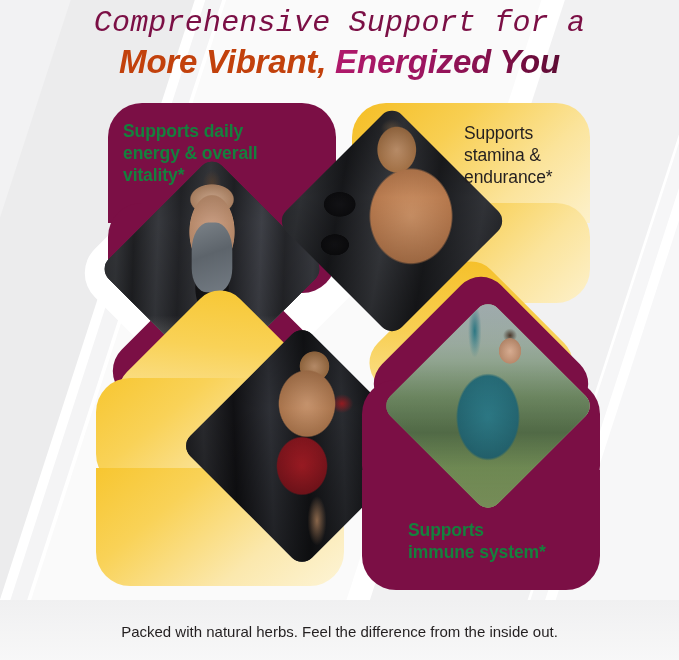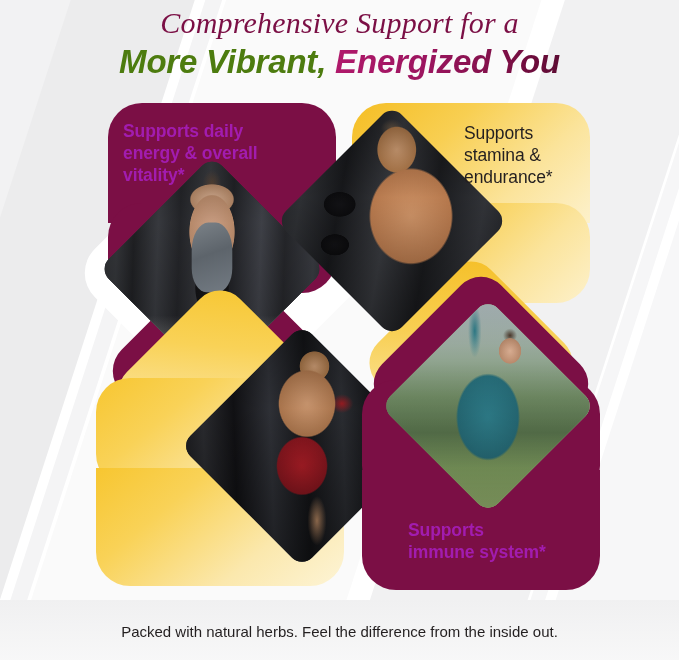--- a/index.html
+++ b/index.html
@@ -33,39 +33,39 @@
   }
 
   
   .headline{
     position:absolute;
     top:0;left:0;width:679px;
     z-index:6;
     text-align:center;
   }
   .headline .line1{
-    font-family:Liberation Serif, serif;
+    font-family:Liberation Mono, monospace;
     font-style:italic;
     font-size:30px;
     line-height:34px;
     color:#7b0f45;
     letter-spacing:.2px;
     padding-top:6px;
     white-space:nowrap;
   }
   .headline .line2{
     font-size:33px;
     line-height:40px;
     font-weight:bold;
     font-style:italic;
     letter-spacing:-.2px;
     white-space:nowrap;
     margin-top:2px;
   }
-  .seg-a{color:#4d7c0f;}
+  .seg-a{color:#c2410c;}
   .seg-b{
     background:linear-gradient(90deg,#b0196b 0%,#9d1560 38%,#7b0f45 78%,#5d0b33 100%);
     -webkit-background-clip:text;
     background-clip:text;
     color:#a4175f;
     -webkit-text-fill-color:transparent;
   }
 
   
   .cards{position:absolute;inset:0;z-index:3;}
@@ -191,21 +191,21 @@
   
   .label{
     position:absolute;
     z-index:5;
     font-size:17.5px;
     line-height:22px;
     font-weight:bold;
     letter-spacing:-.1px;
     white-space:pre-line;
   }
-  .label.white{color:#a21caf;}
+  .label.white{color:#15803d;}
   .label.dark{color:#231f20;font-weight:normal;}
 
   
   .footer{
     position:absolute;
     left:0;bottom:20px;width:679px;
     text-align:center;
     z-index:6;
     font-size:15px;
     color:#231f20;

